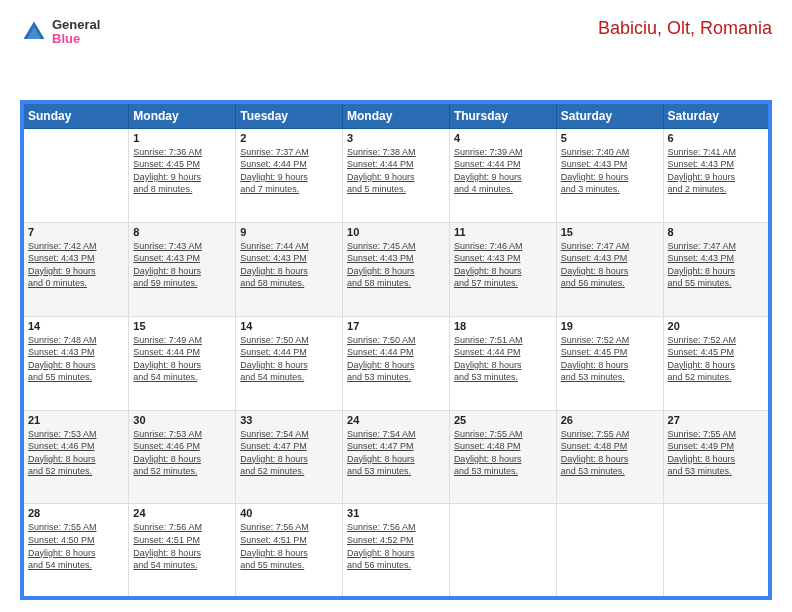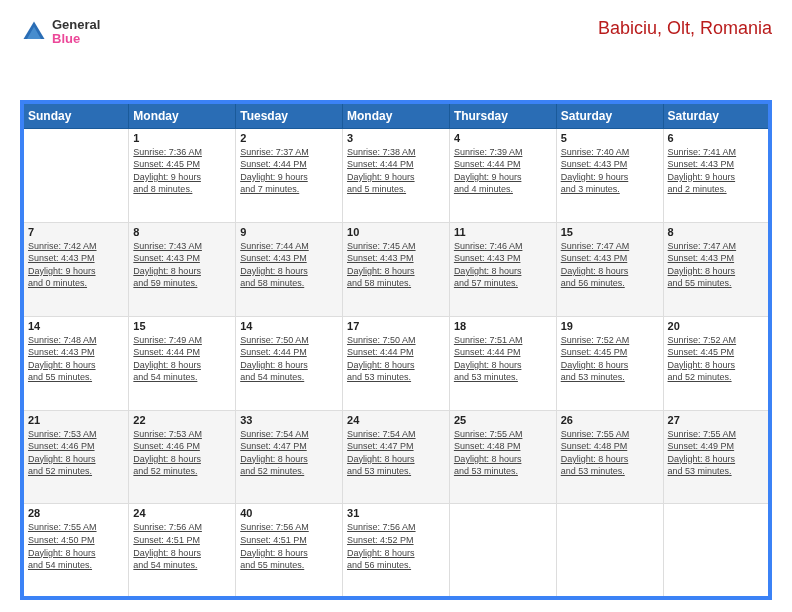--- a/index.html
+++ b/index.html
@@ -223,21 +223,21 @@
             <span class="day-num">20</span>
             <div class="day-info">Sunrise: 7:52 AM<br>Sunset: 4:45 PM<br>Daylight: 8 hours<br>and 52 minutes.</div>
           </td>
         </tr>
         <tr>
           <td>
             <span class="day-num">21</span>
             <div class="day-info">Sunrise: 7:53 AM<br>Sunset: 4:46 PM<br>Daylight: 8 hours<br>and 52 minutes.</div>
           </td>
           <td>
-            <span class="day-num">22</span>
+            <span class="day-num">30</span>
             <div class="day-info">Sunrise: 7:53 AM<br>Sunset: 4:46 PM<br>Daylight: 8 hours<br>and 52 minutes.</div>
           </td>
           <td>
             <span class="day-num">33</span>
             <div class="day-info">Sunrise: 7:54 AM<br>Sunset: 4:47 PM<br>Daylight: 8 hours<br>and 52 minutes.</div>
           </td>
           <td>
             <span class="day-num">24</span>
             <div class="day-info">Sunrise: 7:54 AM<br>Sunset: 4:47 PM<br>Daylight: 8 hours<br>and 53 minutes.</div>
           </td>

